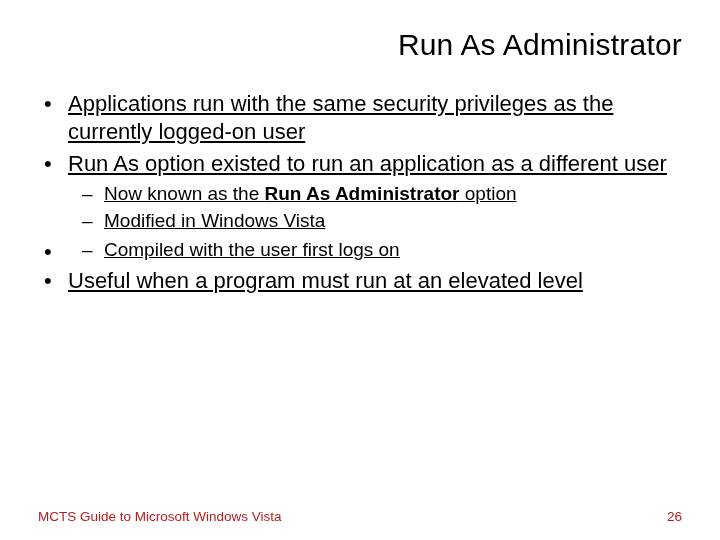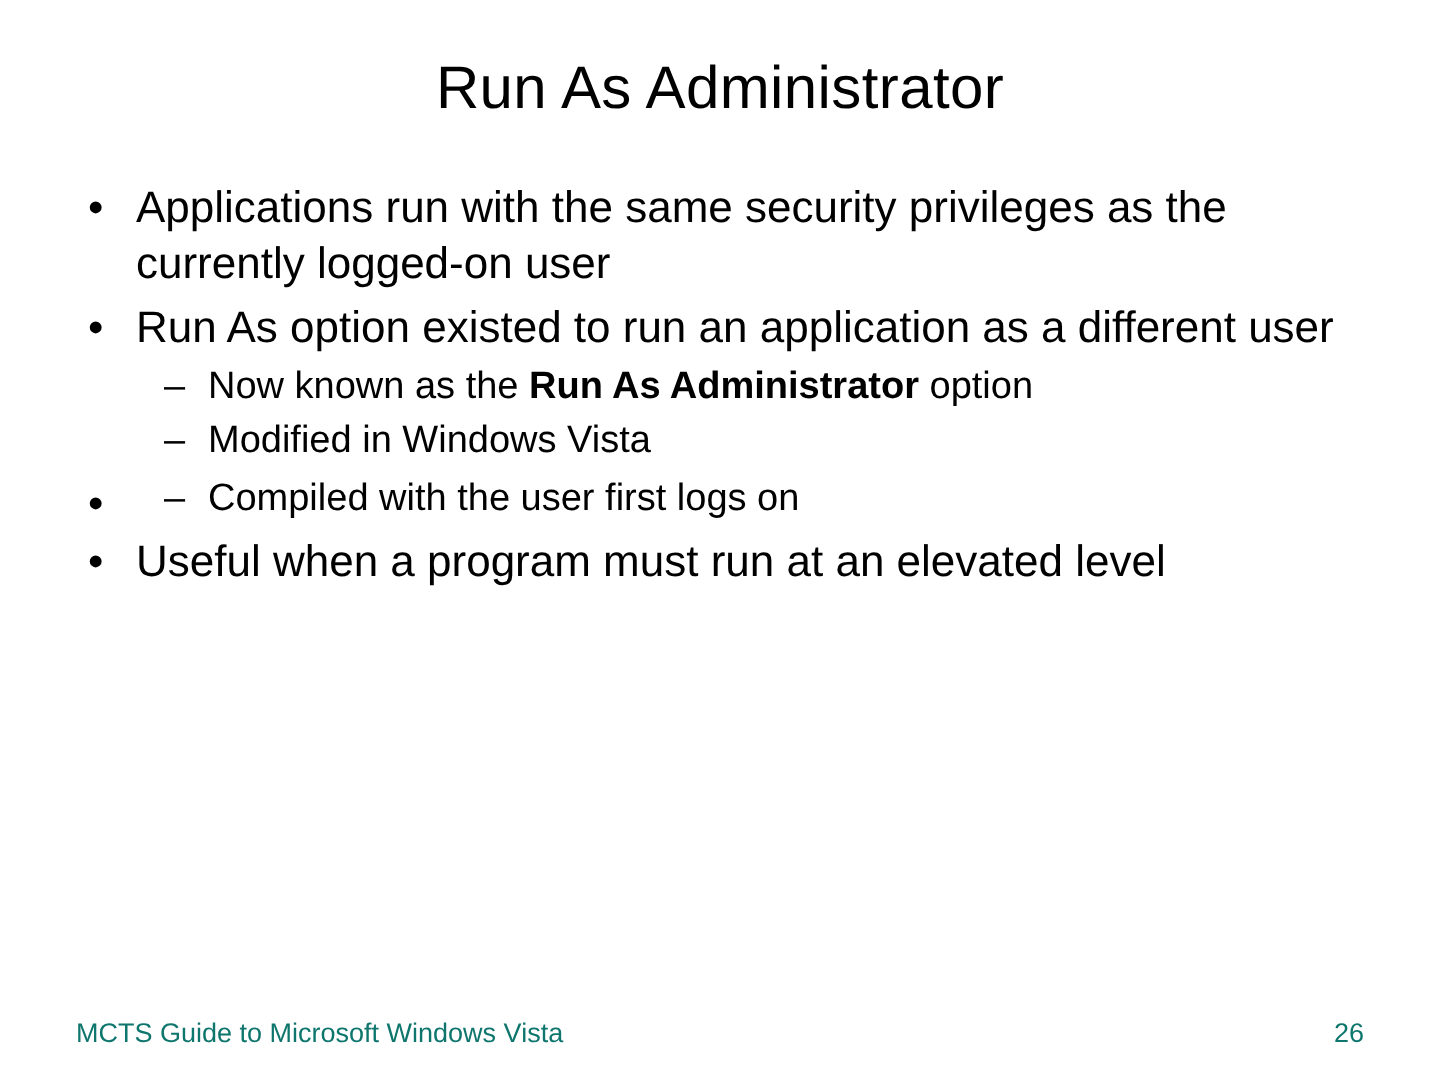--- a/index.html
+++ b/index.html
@@ -1,15 +1,15 @@
 <!DOCTYPE html>
 <html><head>
 <meta charset="utf-8">
 <style>
-  * { margin: 0; padding: 0; box-sizing: border-box; }
+  * { margin: 0; padding: 0; box-sizing: border-box; align-items: flex-end; }
   body {
     width: 720px;
     height: 540px;
     background: #ffffff;
     font-family: Arial, Helvetica, sans-serif;
     color: #000000;
     position: relative;
     overflow: hidden;
   }
   .slide {
@@ -21,20 +21,21 @@
   }
   .title {
     font-size: 30px;
     font-weight: 400;
     text-align: center;
     margin-bottom: 28px;
     letter-spacing: 0.2px;
   }
   .content {
     flex: 1;
+    text-decoration: underline;
   }
   ul.level1 {
     list-style: none;
     padding-left: 0;
   }
   ul.level1 > li {
     font-size: 22px;
     line-height: 1.28;
     padding-left: 30px;
     position: relative;
@@ -68,21 +69,21 @@
   }
   .bold { font-weight: bold; }
   .footer {
     position: absolute;
     bottom: 16px;
     left: 38px;
     right: 38px;
     display: flex;
     justify-content: space-between;
     font-size: 13.5px;
-    color: #0f766e;
+    color: #b91c1c;
   }
 </style>
 </head>
 <body>
 
 <div class="slide">
   <h1 class="title">Run As Administrator</h1>
 
   <div class="content">
     <ul class="level1">

